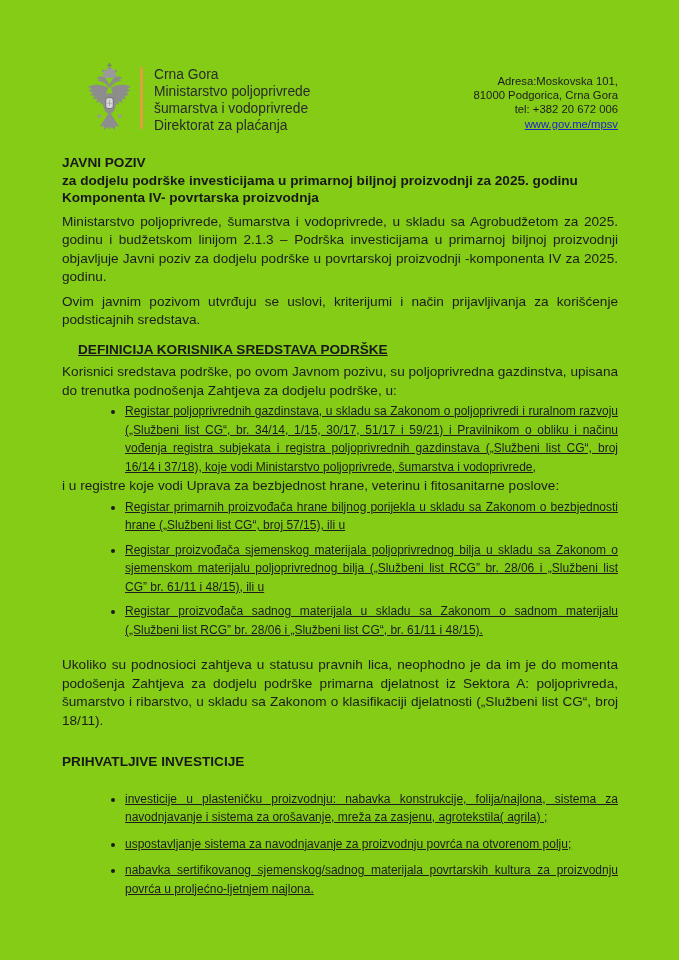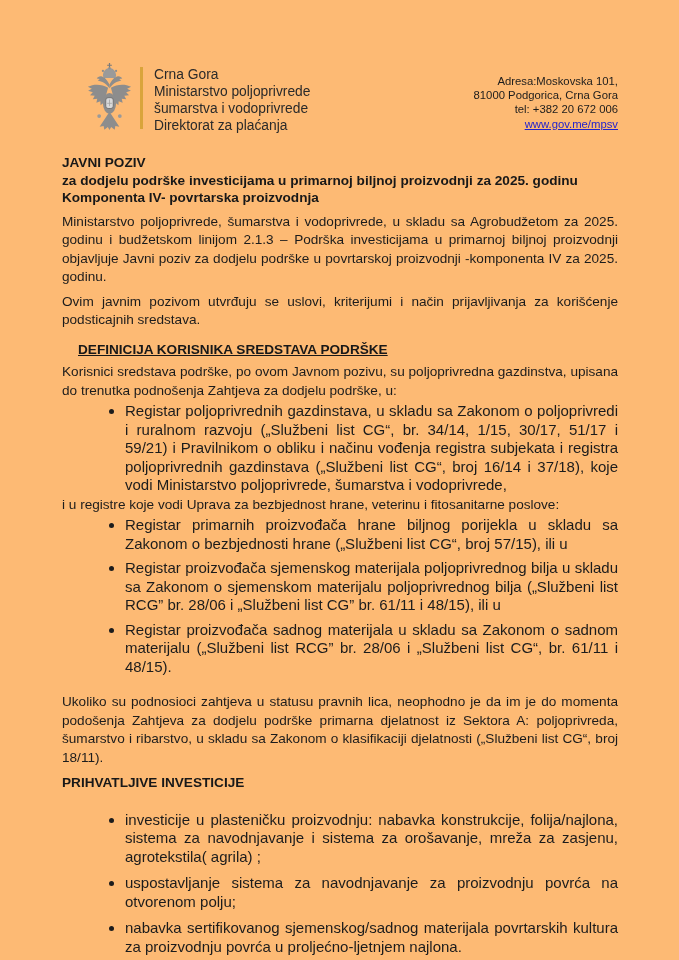--- a/index.html
+++ b/index.html
@@ -1,19 +1,19 @@
 <!DOCTYPE html>
 <html><head>
 <meta charset="utf-8">
 <style>
   html, body { margin: 0; padding: 0; background: #ffffff; }
   .page {
     width: 679px; height: 960px; box-sizing: border-box;
     padding: 62px 61px 0 62px;
-    background: #fdba74;
+    background: #84cc16;
     font-family: "Liberation Sans", "DejaVu Sans", sans-serif;
     color: #1c1c1c;
     overflow: hidden;
     position: relative;
   }
 
   
   .letterhead { display: flex; justify-content: space-between; align-items: flex-start; height: 80px; }
   .lh-left { display: flex; margin-left: 24px; }
   .crest { width: 47px; height: 77px; flex: 0 0 auto; }
@@ -26,23 +26,23 @@
   
   .title-block { font-weight: bold; font-size: 13.6px; line-height: 17.5px; margin-top: 12px; color: #181818; }
 
   
   p { font-size: 13.6px; line-height: 18.5px; text-align: justify; margin: 6px 0 0; }
   h2 { font-size: 13.6px; line-height: 18.5px; margin: 0; font-weight: bold; color: #181818; }
   .h-def { margin-top: 11px; text-decoration: underline; padding-left: 16px; }
   .def-intro { margin-top: 4px; }
   .bridge { margin-top: 1px; }
   .legal { margin-top: 17px; }
-  .h-inv { margin-top: 7px; }
+  .h-inv { margin-top: 23px; }
 
-  ul.blist { margin: 2px 0 0; padding: 0 0 0 63px; font-size: 15px; line-height: 18.5px; }
+  ul.blist { margin: 2px 0 0; padding: 0 0 0 63px; font-size: 12px; line-height: 18.5px; text-decoration: underline; }
   ul.blist li { text-align: justify; margin: 0; }
   ul.blist li + li { margin-top: 6px; }
   ul.blist.inv { margin-top: 18px; }
   ul.blist.inv li + li { margin-top: 8px; }
 </style>
 </head>
 <body>
 
 <div class="page">
 

